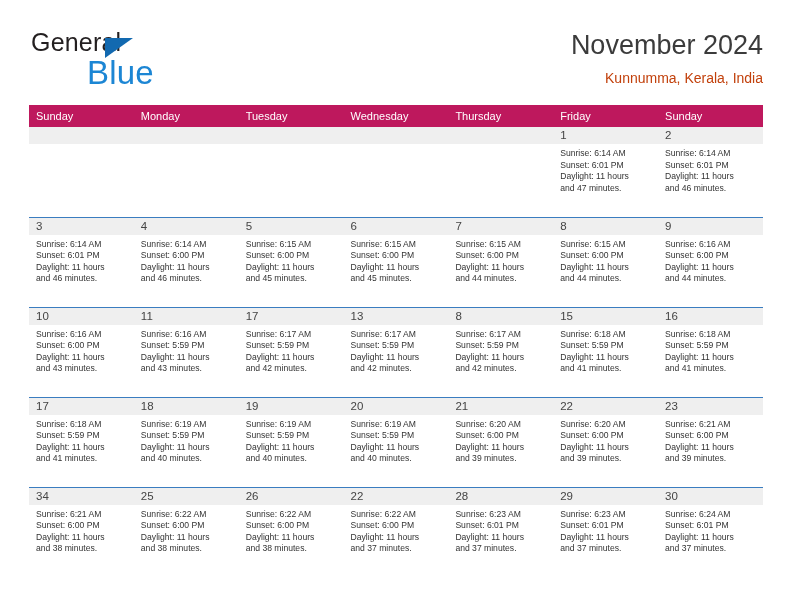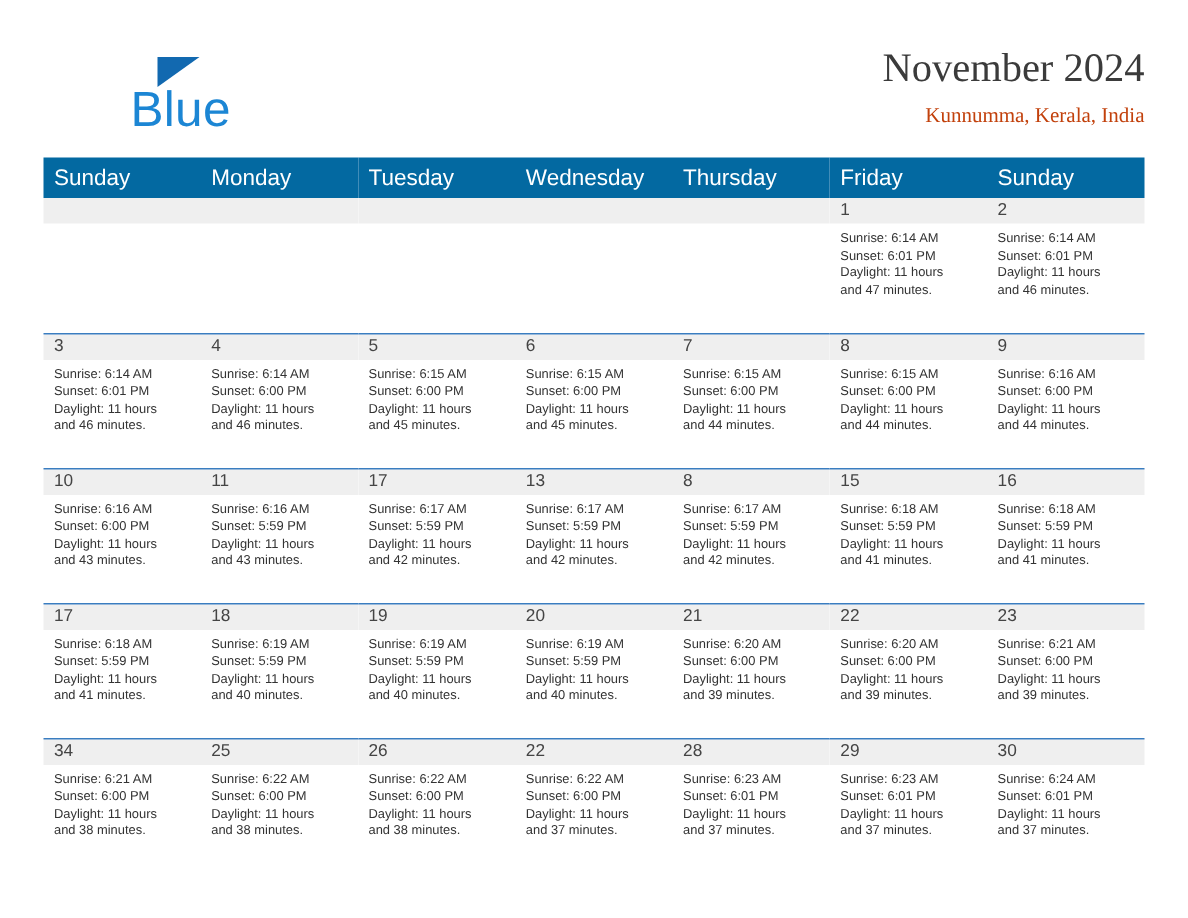--- a/index.html
+++ b/index.html
@@ -62,21 +62,20 @@
     letter-spacing: 0.2px;
     color: #1c86d4;
     font-family: "Liberation Sans", sans-serif;
   }
 
   .title-block {
     position: absolute;
     right: 0;
     top: 0;
     text-align: right;
-    font-family: Liberation Serif, serif;
   }
   .cal-title {
     font-size: 27px;
     color: #3b3b3b;
     font-weight: normal;
     line-height: 34px;
     white-space: nowrap;
   }
   .cal-subtitle {
     font-size: 14px;
@@ -90,23 +89,23 @@
   .calendar {
     position: absolute;
     left: 29px;
     top: 105px;
     width: 734px;
     border-collapse: collapse;
     table-layout: fixed;
   }
 
   .calendar th {
-    background: #0369a1;
+    background: #be185d;
     color: #ffffff;
-    font-size: 15px;
+    font-size: 11px;
     font-weight: normal;
     text-align: left;
     padding: 5px 0 5px 7px;
     height: 21px;
     border: none;
   }
 
   .calendar td {
     vertical-align: top;
     padding: 0;
@@ -148,20 +147,21 @@
   .cell-body div { white-space: nowrap; }
 </style>
 </head>
 <body>
 
 <div class="page">
 
   <div class="top-bar">
 
     <div class="logo">
+      <span class="logo-general">General</span>
       <span class="logo-triangle"></span>
       <span class="logo-blue">Blue</span>
     </div>
 
     <div class="title-block">
       <div class="cal-title">November 2024</div>
       <div class="cal-subtitle">Kunnumma, Kerala, India</div>
     </div>
 
   </div>

